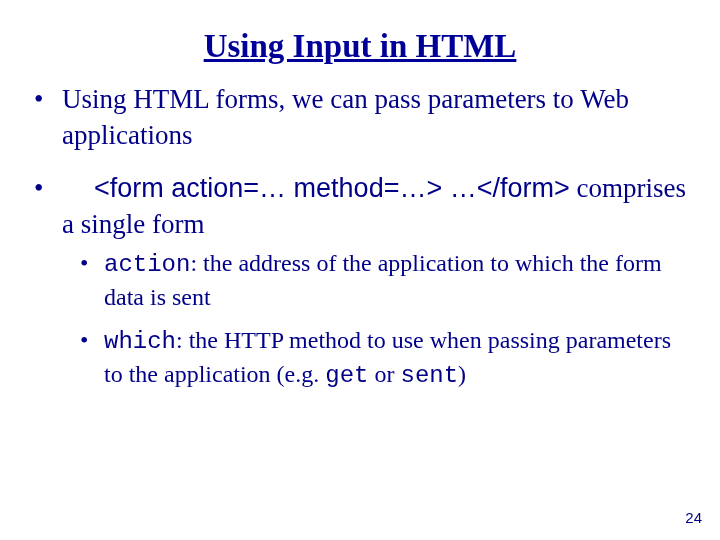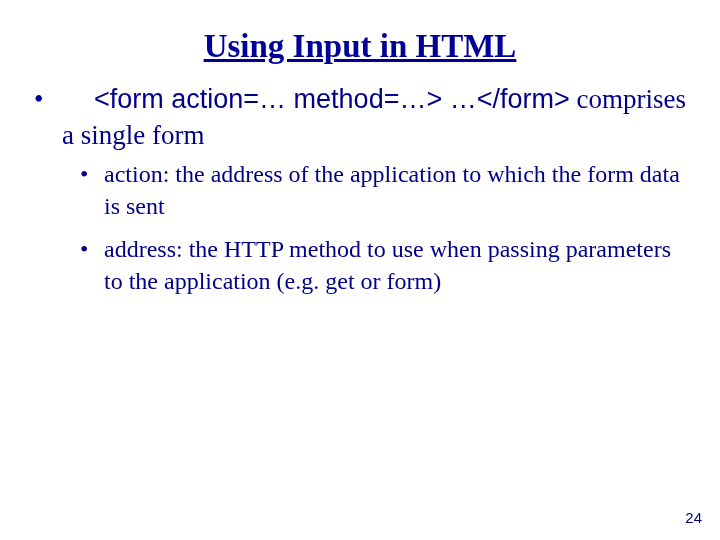--- a/index.html
+++ b/index.html
@@ -65,47 +65,50 @@
     left: 0;
     top: 0;
     font-size: 24px;
   }
   .code {
     font-family: Arial, Helvetica, sans-serif;
     font-size: 27px;
     margin-left: 32px;
   }
   .code-sub {
-    font-family: Liberation Serif, serif;
+    font-family: Liberation Mono, monospace;
   }
   .page-num {
     position: absolute;
     right: 18px;
     bottom: 14px;
     font-size: 15px;
     font-family: Arial, Helvetica, sans-serif;
     color: #000088;
   }
 </style>
 </head>
 <body>
 
 <div class="slide">
 
   <div class="title">Using Input in HTML</div>
 
   <ul class="top">
     <li>
+      <span>Using HTML forms, we can pass parameters to Web applications</span>
+    </li>
+    <li>
       <span class="code">&lt;form action=… method=…&gt; …&lt;/form&gt;</span><span> comprises a single form</span>
 
       <ul class="sub">
         <li>
           <span class="code-sub">action</span><span>: the address of the application to which the form data is sent</span>
         </li>
         <li>
-          <span class="code-sub">address</span><span>: the HTTP method to use when passing parameters to the application (e.g. </span><span class="code-sub">get</span><span> or </span><span class="code-sub">form</span><span>)</span>
+          <span class="code-sub">which</span><span>: the HTTP method to use when passing parameters to the application (e.g. </span><span class="code-sub">get</span><span> or </span><span class="code-sub">sent</span><span>)</span>
         </li>
       </ul>
     </li>
   </ul>
 
   <div class="page-num">24</div>
 </div>
 
 </body></html>

